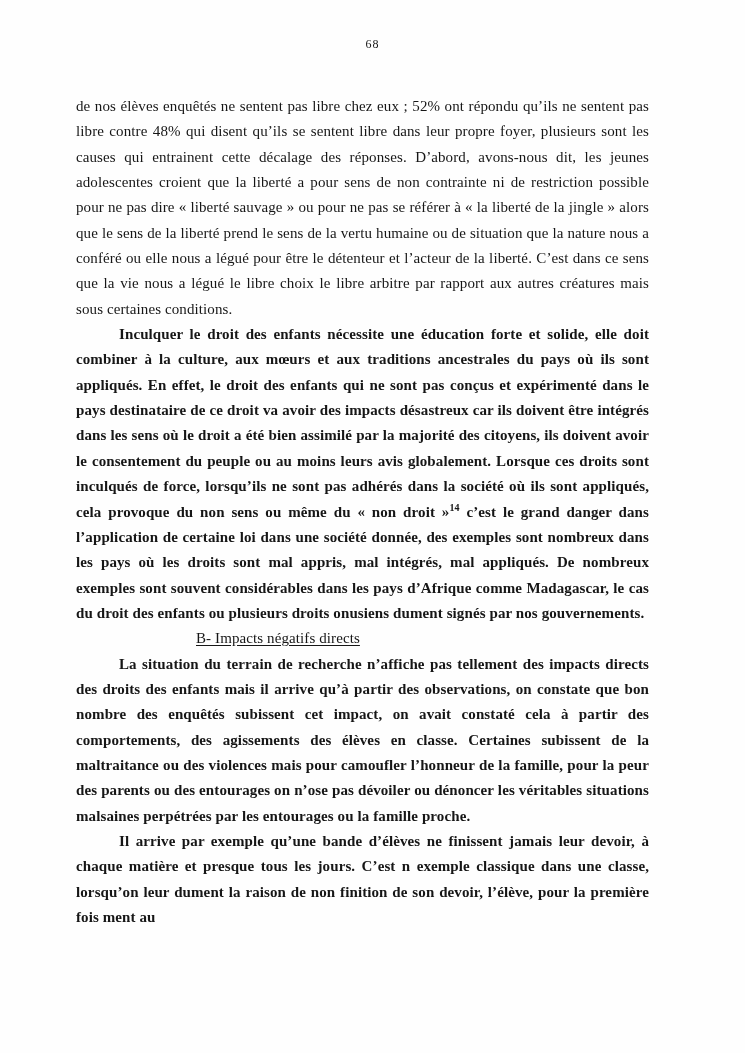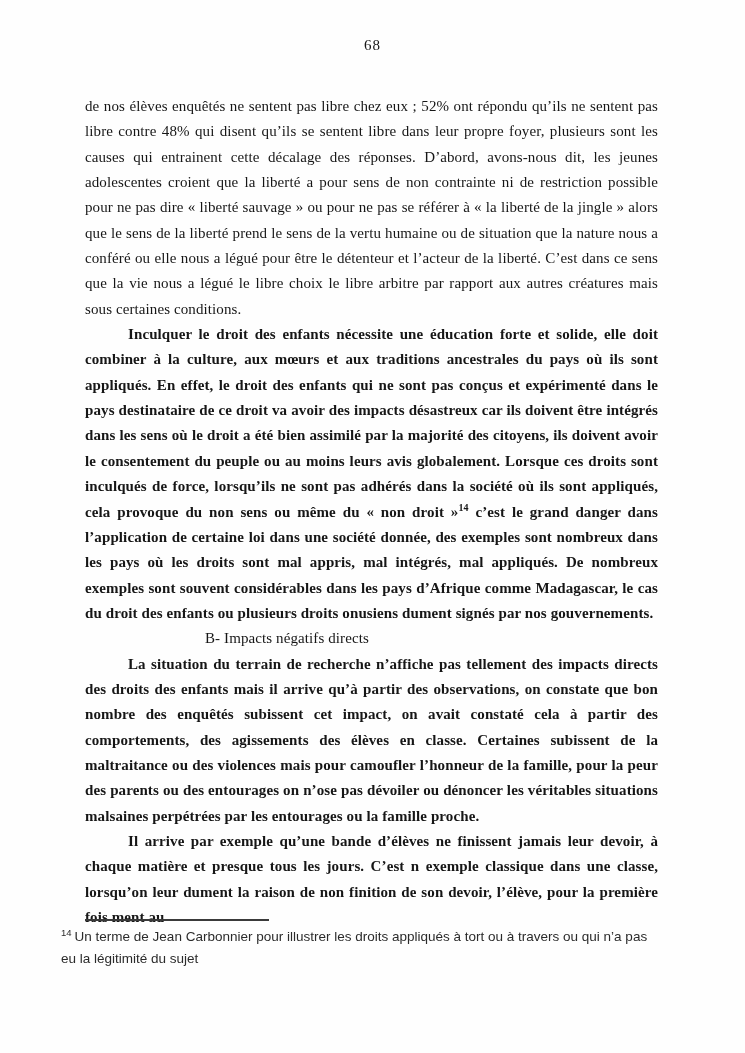--- a/index.html
+++ b/index.html
@@ -15,47 +15,48 @@
     color: #161616;
     font-family: "Liberation Serif", serif;
     overflow: hidden;
   }
   .page-number {
     position: absolute;
     top: 37px;
     left: 0;
     right: 0;
     text-align: center;
-    font-size: 15px;
+    font-size: 12px;
     letter-spacing: 1px;
   }
   .body-text {
     position: absolute;
     top: 94px;
-    left: 85px;
+    left: 76px;
     width: 573px;
     font-size: 15px;
     line-height: 25.35px;
     text-align: justify;
     letter-spacing: 0.1px;
   }
   .body-text p {
     margin: 0;
     padding: 0;
   }
   .para-indent {
     text-indent: 43px;
     font-weight: bold;
   }
   .section-heading {
     margin-left: 120px !important;
     text-align: left;
     text-indent: 0;
   }
   .section-heading .underlined {
+    text-decoration: underline;
     text-underline-offset: 2px;
   }
   sup.fnref {
     font-size: 10px;
     line-height: 0;
     vertical-align: super;
   }
   .footnote {
     position: absolute;
     left: 61px;
@@ -97,18 +98,14 @@
     <p class="para para-indent"><span>Inculquer le droit des enfants nécessite une éducation forte et solide, elle doit combiner à la culture, aux mœurs et aux traditions ancestrales du pays où ils sont appliqués. En effet, le droit des enfants qui ne sont pas conçus et expérimenté dans le pays destinataire de ce droit va avoir des impacts désastreux car ils doivent être intégrés dans les sens où le droit a été bien assimilé par la majorité des citoyens, ils doivent avoir le consentement du peuple ou au moins leurs avis globalement. Lorsque ces droits sont inculqués de force, lorsqu’ils ne sont pas adhérés dans la société où ils sont appliqués, cela provoque du non sens ou même du «  non droit »</span><sup class="fnref">14</sup><span>  c’est le grand danger dans l’application de certaine loi dans une société donnée, des exemples sont nombreux dans les pays où les droits sont mal appris, mal intégrés, mal appliqués. De nombreux exemples sont souvent considérables dans les pays d’Afrique comme Madagascar, le cas du droit des enfants ou plusieurs droits onusiens dument signés par nos gouvernements.</span></p>
 
     <p class="section-heading"><span class="underlined">B- Impacts négatifs directs</span></p>
 
     <p class="para para-indent">La situation du terrain de recherche n’affiche pas tellement des impacts directs des droits des enfants mais il arrive qu’à partir des observations, on constate que bon nombre des enquêtés subissent cet impact, on avait constaté cela à partir des comportements, des agissements des élèves en classe. Certaines subissent de la maltraitance ou des violences mais pour camoufler l’honneur de la famille, pour la peur des parents ou des entourages on n’ose pas dévoiler ou dénoncer les véritables situations malsaines perpétrées par les entourages ou la famille proche.</p>
 
     <p class="para para-indent">Il arrive par exemple qu’une bande d’élèves ne finissent jamais leur devoir, à chaque matière et presque tous les jours. C’est n exemple classique dans une classe, lorsqu’on leur dument la raison de non finition de son devoir, l’élève, pour la première fois ment au</p>
 
   </div>
 
-  <div class="footnote">
-    <div class="fn-rule"></div>
-    <p><sup>14</sup><span>Un terme de Jean Carbonnier pour illustrer les droits appliqués à tort ou à travers ou qui n’a pas eu  la légitimité du sujet</span></p>
-  </div>
 
 </div>
 
 </body></html>

